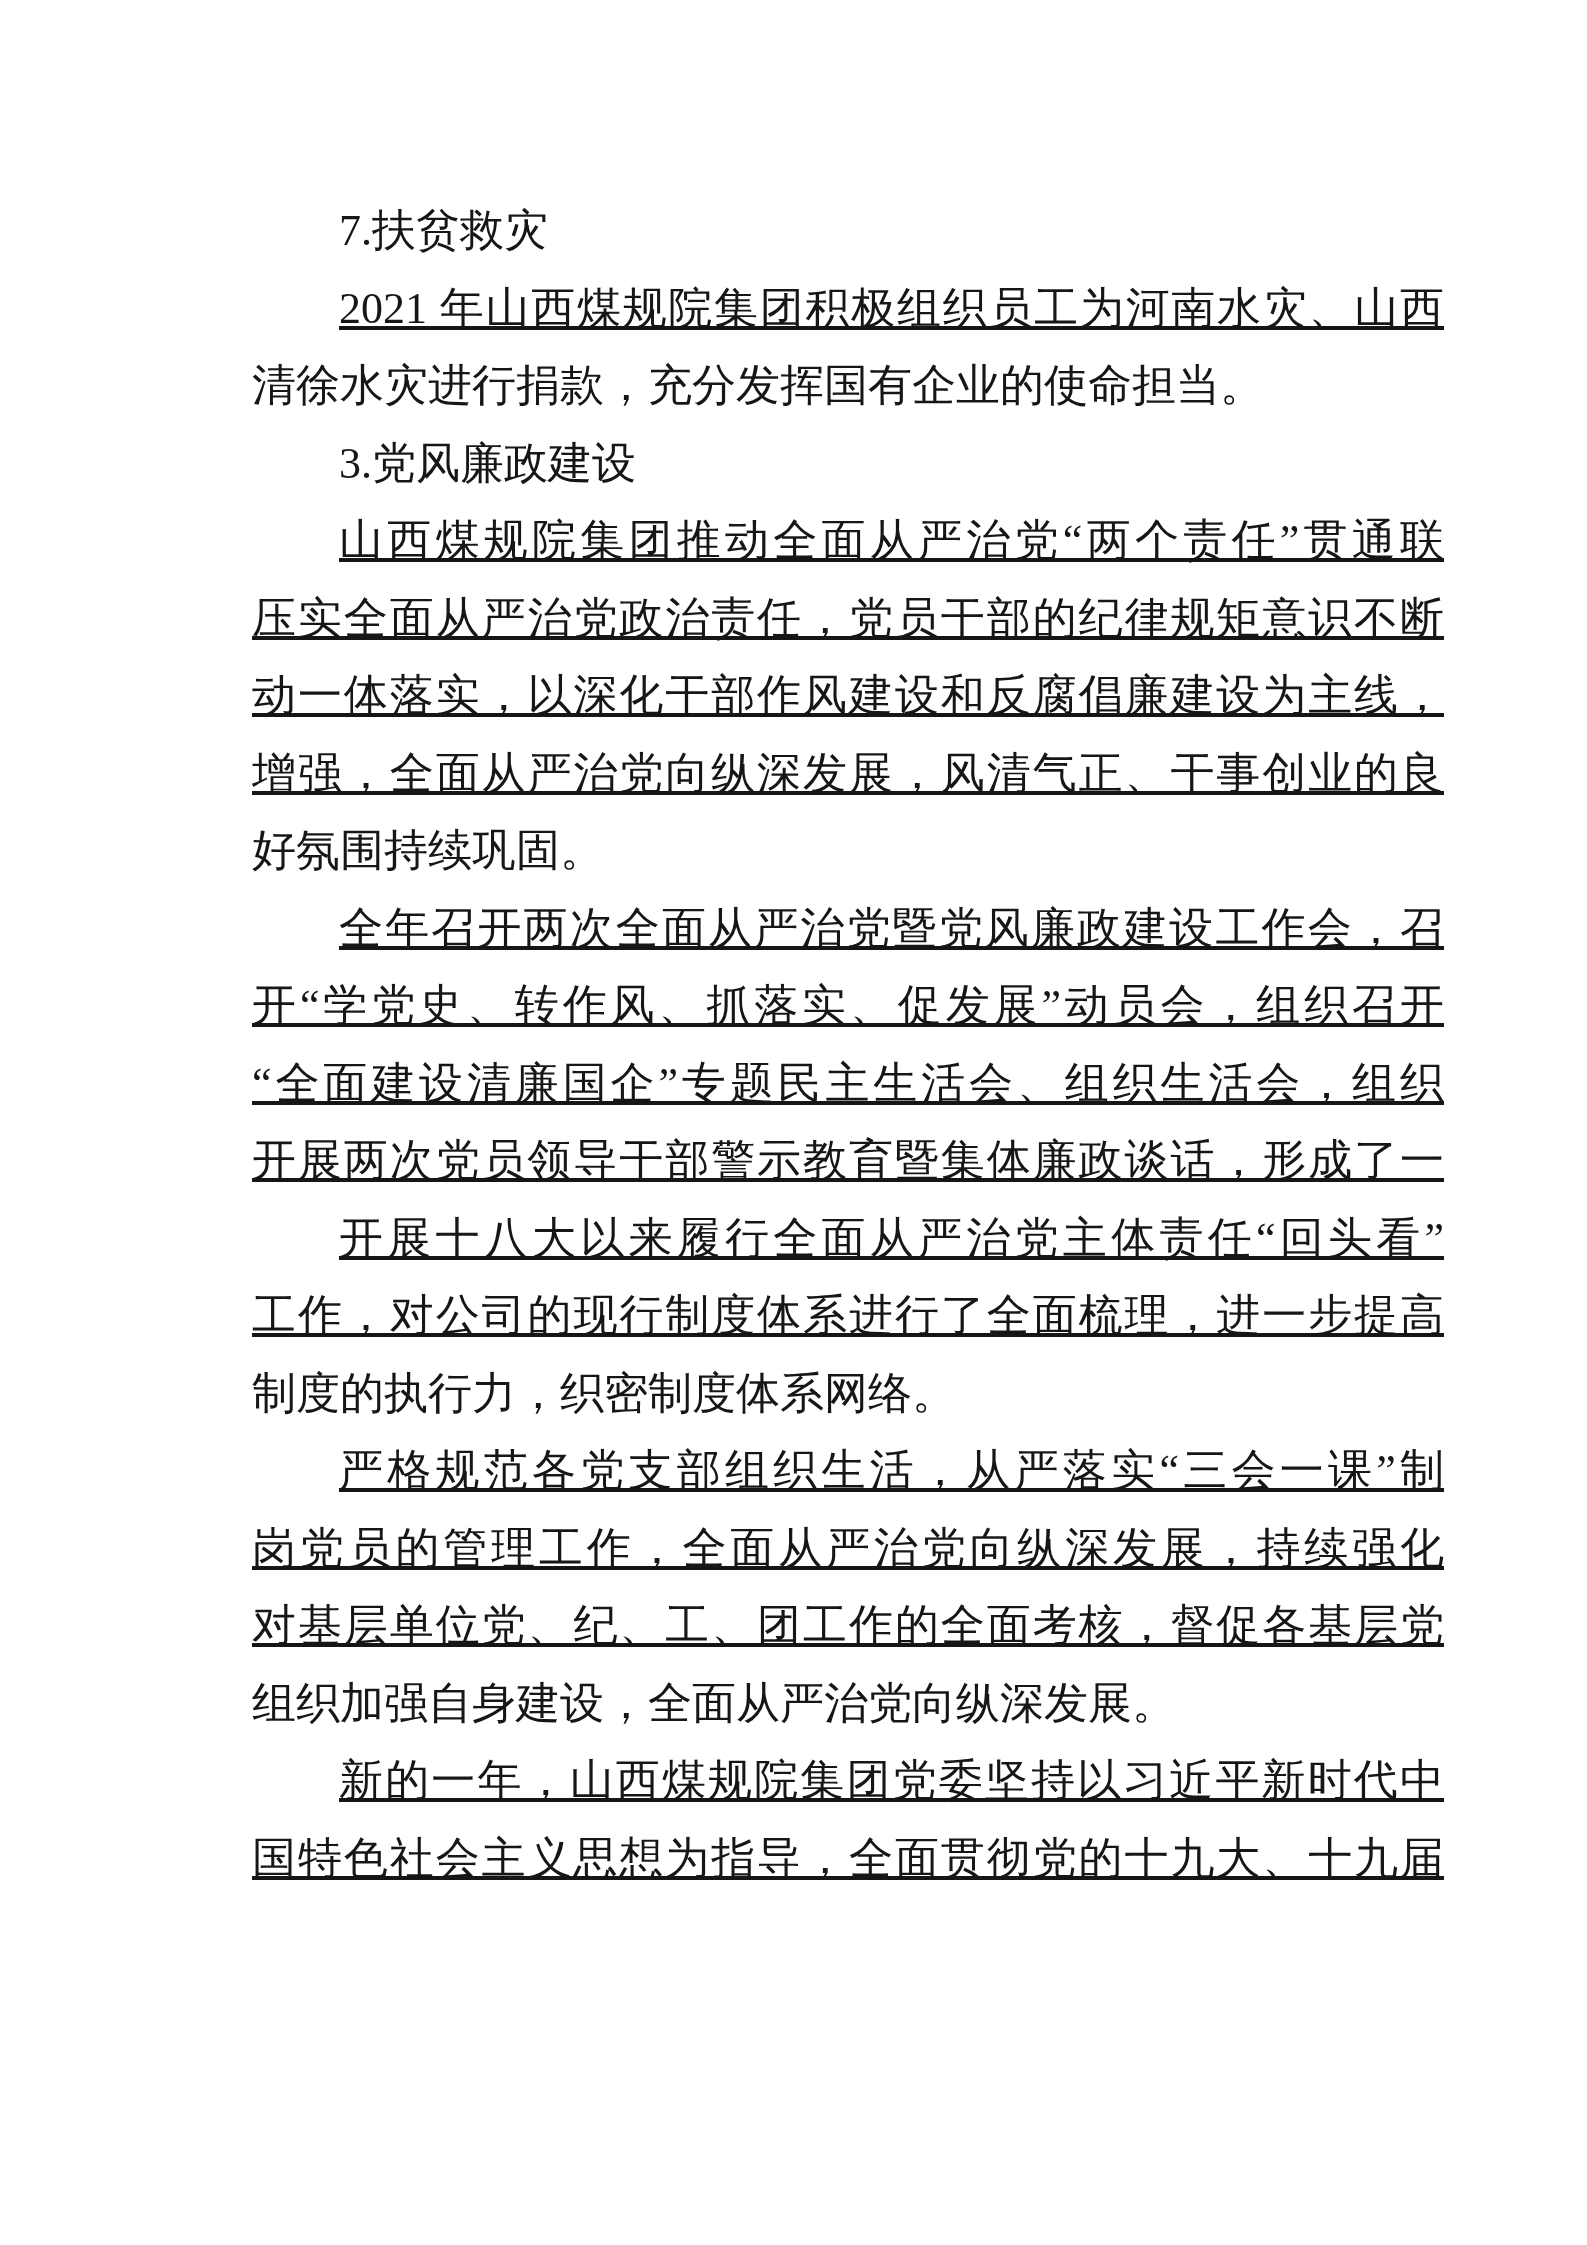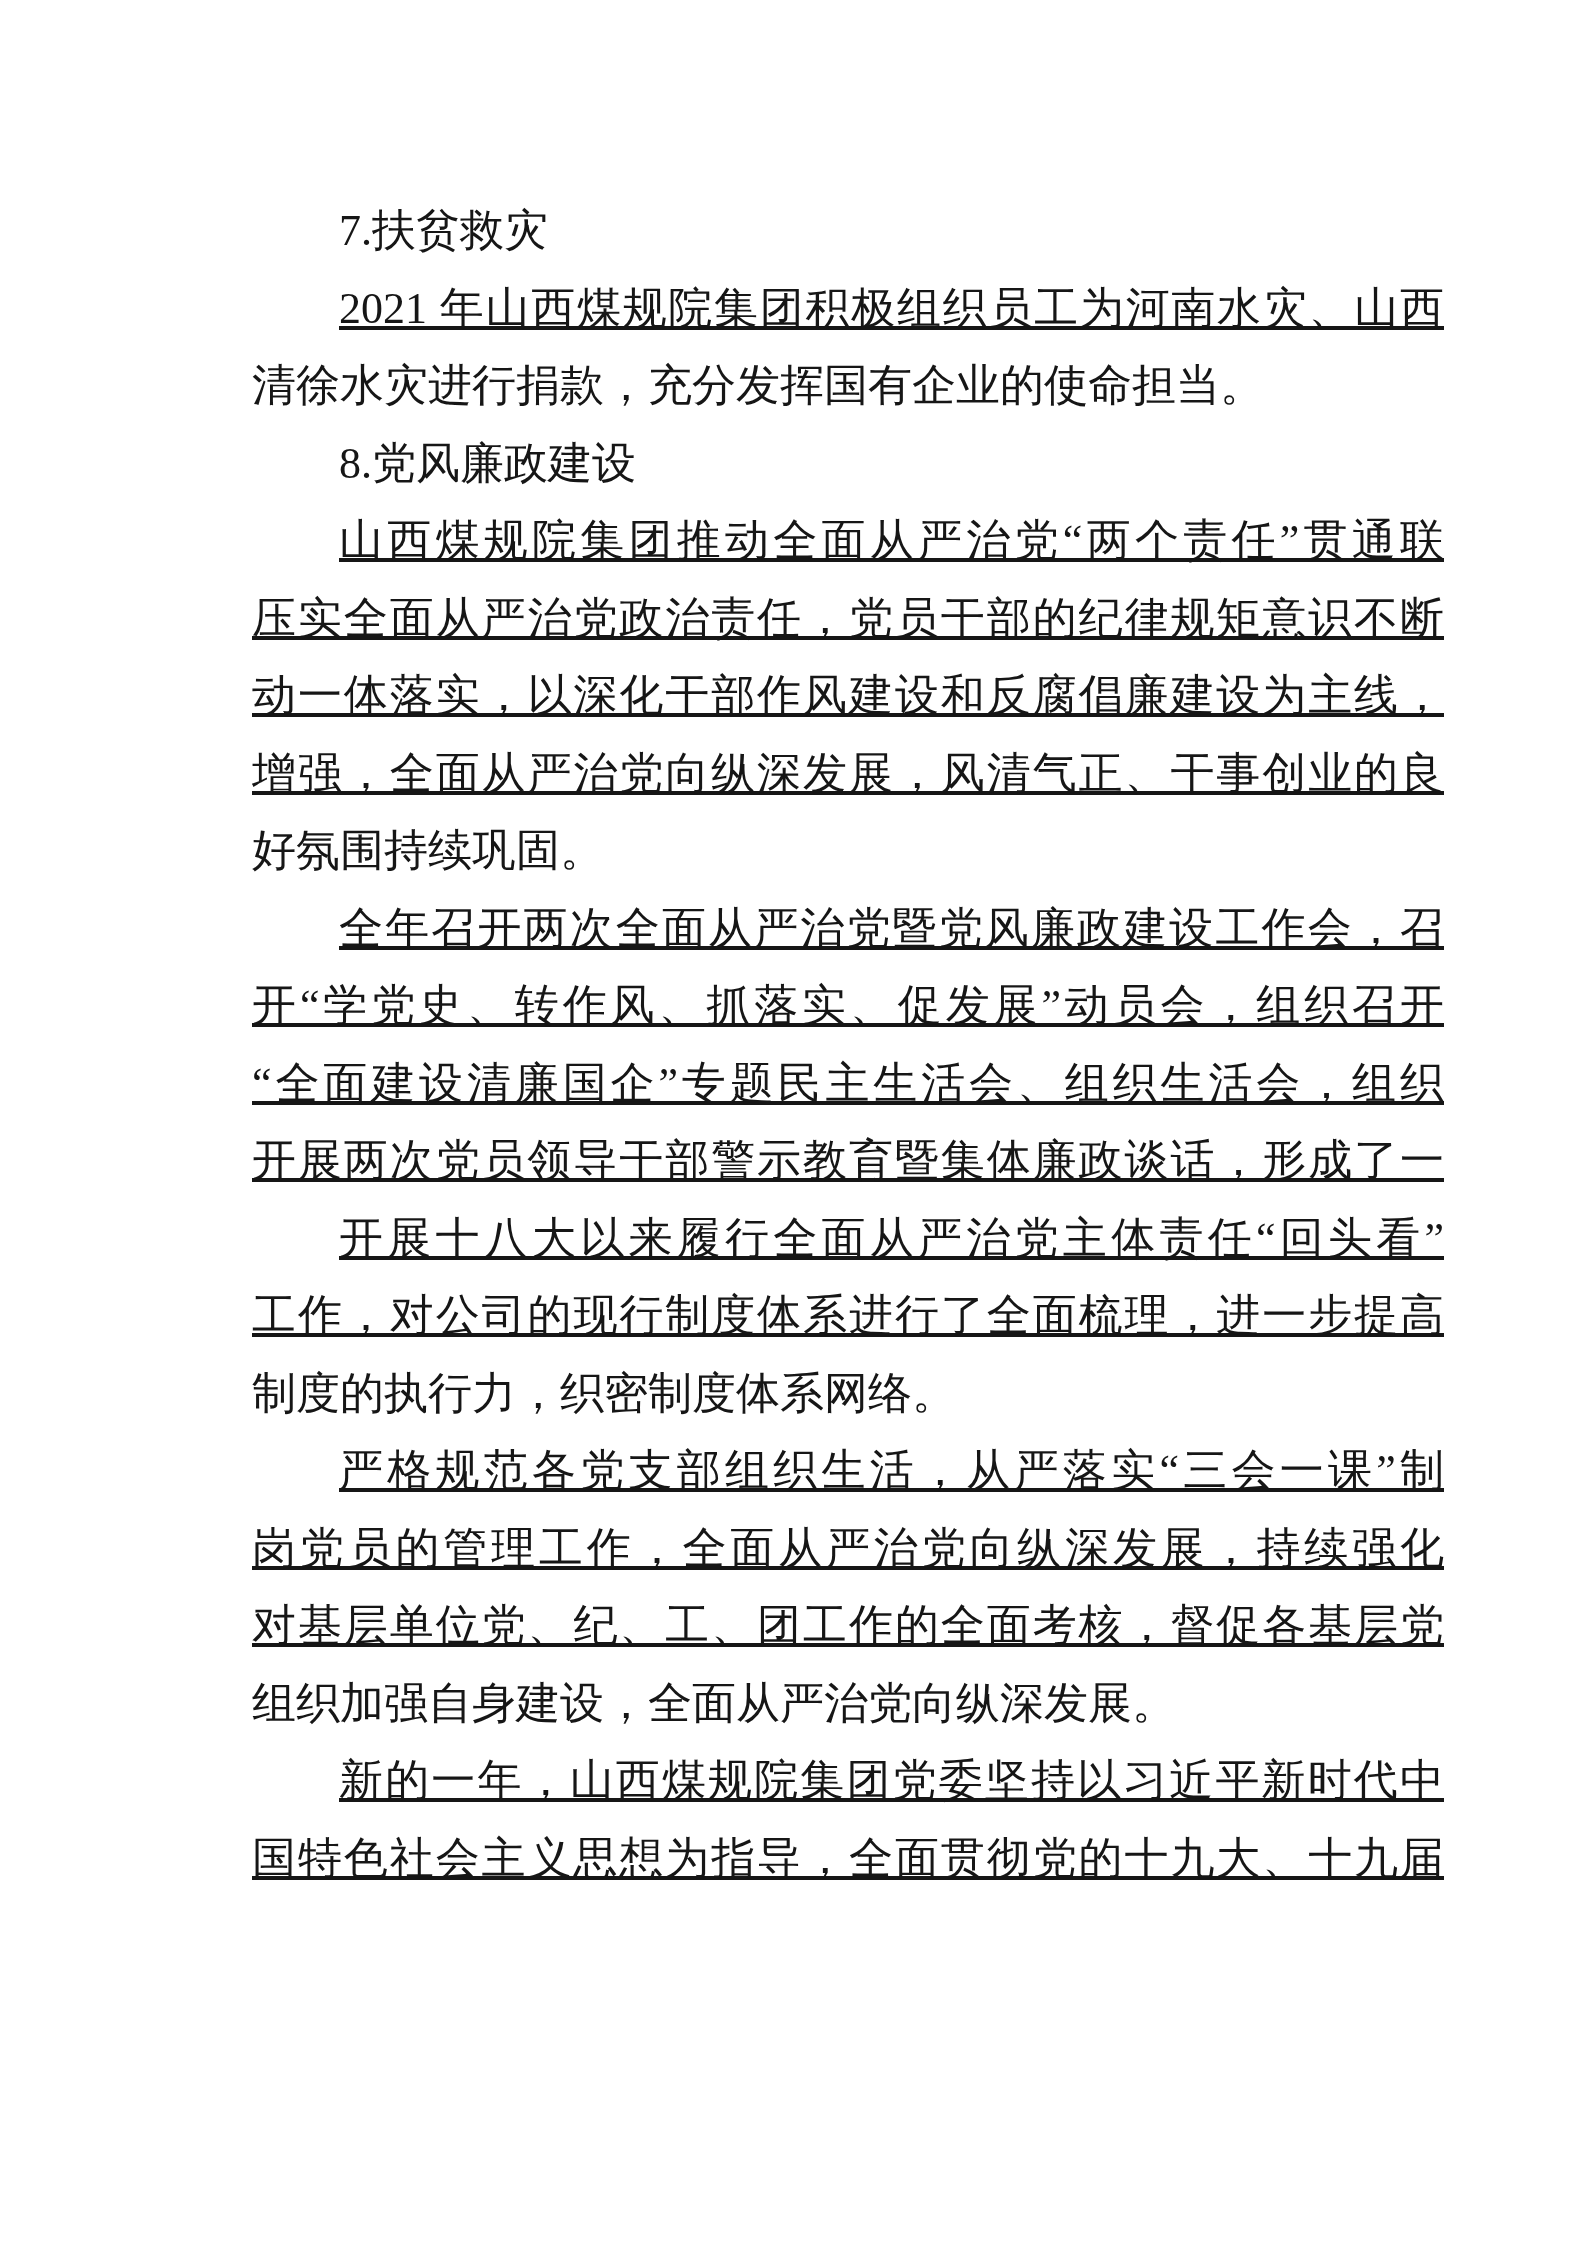--- a/index.html
+++ b/index.html
@@ -41,21 +41,21 @@
   }
 </style>
 </head>
 <body>
 
 <div class="page" style="background: rgb(255, 255, 255);">
   <div class="content" style="color: rgb(22, 22, 22);">
       <div class="line ind">7.扶贫救灾</div>
       <div class="line ind just">2021 年山西煤规院集团积极组织员工为河南水灾、山西</div>
       <div class="line">清徐水灾进行捐款，充分发挥国有企业的使命担当。</div>
-      <div class="line ind">8.党风廉政建设</div>
+      <div class="line ind">3.党风廉政建设</div>
       <div class="line ind just">山西煤规院集团推动全面从严治党“两个责任”贯通联</div>
       <div class="line just">压实全面从严治党政治责任，党员干部的纪律规矩意识不断</div>
       <div class="line just">动一体落实，以深化干部作风建设和反腐倡廉建设为主线，</div>
       <div class="line just">增强，全面从严治党向纵深发展，风清气正、干事创业的良</div>
       <div class="line">好氛围持续巩固。</div>
       <div class="line ind just">全年召开两次全面从严治党暨党风廉政建设工作会，召</div>
       <div class="line just">开“学党史、转作风、抓落实、促发展”动员会，组织召开</div>
       <div class="line just">“全面建设清廉国企”专题民主生活会、组织生活会，组织</div>
       <div class="line just">开展两次党员领导干部警示教育暨集体廉政谈话，形成了一</div>
       <div class="line ind just">开展十八大以来履行全面从严治党主体责任“回头看”</div>

